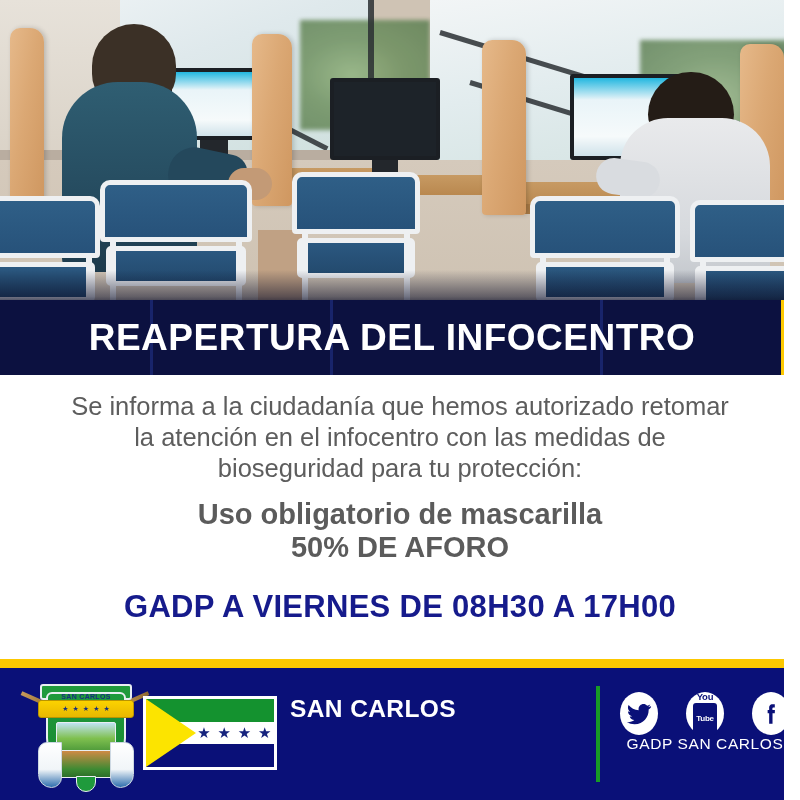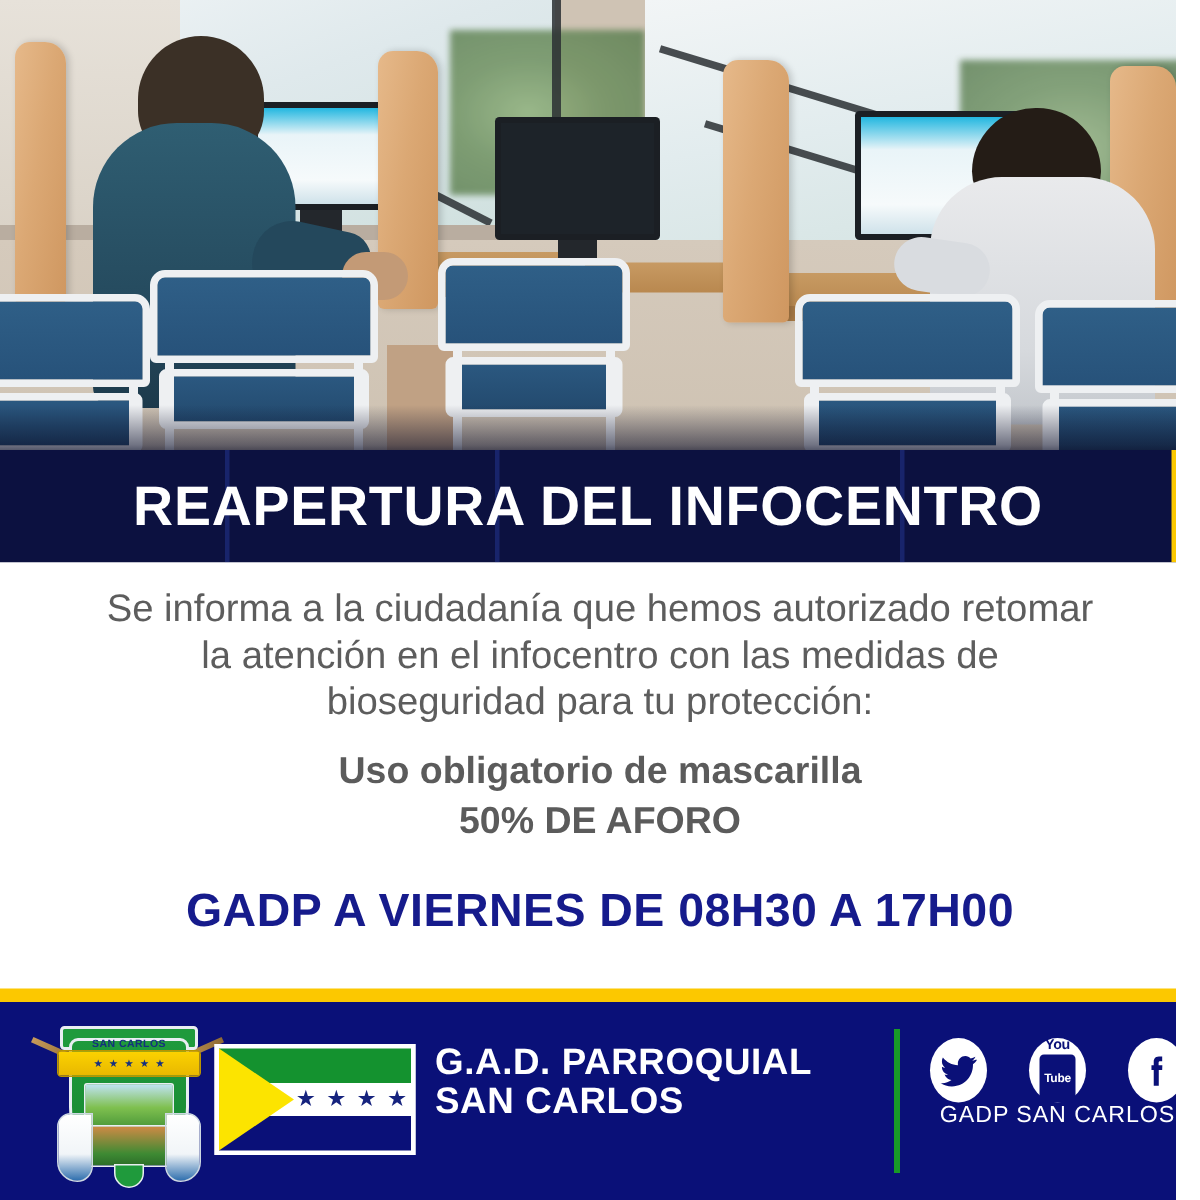--- a/index.html
+++ b/index.html
@@ -81,21 +81,21 @@
     display:flex;align-items:center;justify-content:center;
     color:#ffffff;font-size:37px;font-weight:bold;letter-spacing:.5px;
     padding-right:16px;box-sizing:border-box;
     font-family:"Liberation Sans","DejaVu Sans",sans-serif;}
 
   
   .content{position:absolute;left:0;top:375px;width:800px;height:285px;background:#ffffff;}
   .intro{margin:0;padding:16px 58px 0;text-align:center;color:#5d5d5d;
     font-size:25.5px;line-height:31px;}
   .measures{margin:0;padding:14px 40px 0;text-align:center;color:#5b5b5b;
-    font-size:25px;line-height:33px;font-weight:bold;}
+    font-size:29px;line-height:33px;font-weight:bold;}
   .schedule{margin:0;padding:25px 20px 0;text-align:center;color:#161B8C;
     font-size:31px;font-weight:bold;letter-spacing:.3px;}
 
   
   .yrule{position:absolute;left:0;top:659px;width:800px;height:9px;background:#FCC800;}
 
   
   .footer{position:absolute;left:0;top:668px;width:800px;height:132px;background:#0A1078;}
   .footer .inner{position:relative;width:100%;height:100%;}
 
@@ -302,21 +302,20 @@
         <div class="tri"></div>
         <div class="stars">
           <i>★</i>
           <i>★</i>
           <i>★</i>
           <i>★</i>
         </div>
       </div>
 
       <div class="org">
-        <div class="l1">G.A.D. PARROQUIAL</div>
         <div class="l2">SAN CARLOS</div>
       </div>
 
       <div class="vdiv"></div>
 
       <div class="social">
         <div class="row">
           <div class="circ">
             <svg width="26" height="26" viewBox="0 0 24 24" aria-hidden="true">
               <path fill="#0A1078" d="M23 4.9c-.8.4-1.7.6-2.6.8.9-.6 1.6-1.5 2-2.5-.9.5-1.9.9-2.9 1.1-.8-.9-2-1.5-3.3-1.5-2.5 0-4.6 2.1-4.6 4.7 0 .4 0 .7.1 1C7.9 8.3 4.6 6.5 2.4 3.7c-.4.7-.6 1.5-.6 2.4 0 1.6.8 3 2 3.9-.7 0-1.4-.2-2-.6v.1c0 2.3 1.6 4.2 3.7 4.6-.4.1-.8.2-1.2.2-.3 0-.6 0-.9-.1.6 1.9 2.3 3.2 4.3 3.3-1.6 1.2-3.6 2-5.7 2-.4 0-.8 0-1.1-.1 2 1.3 4.4 2.1 7 2.1 8.4 0 13-7 13-13v-.6c.9-.7 1.7-1.5 2.3-2.4z"></path>

